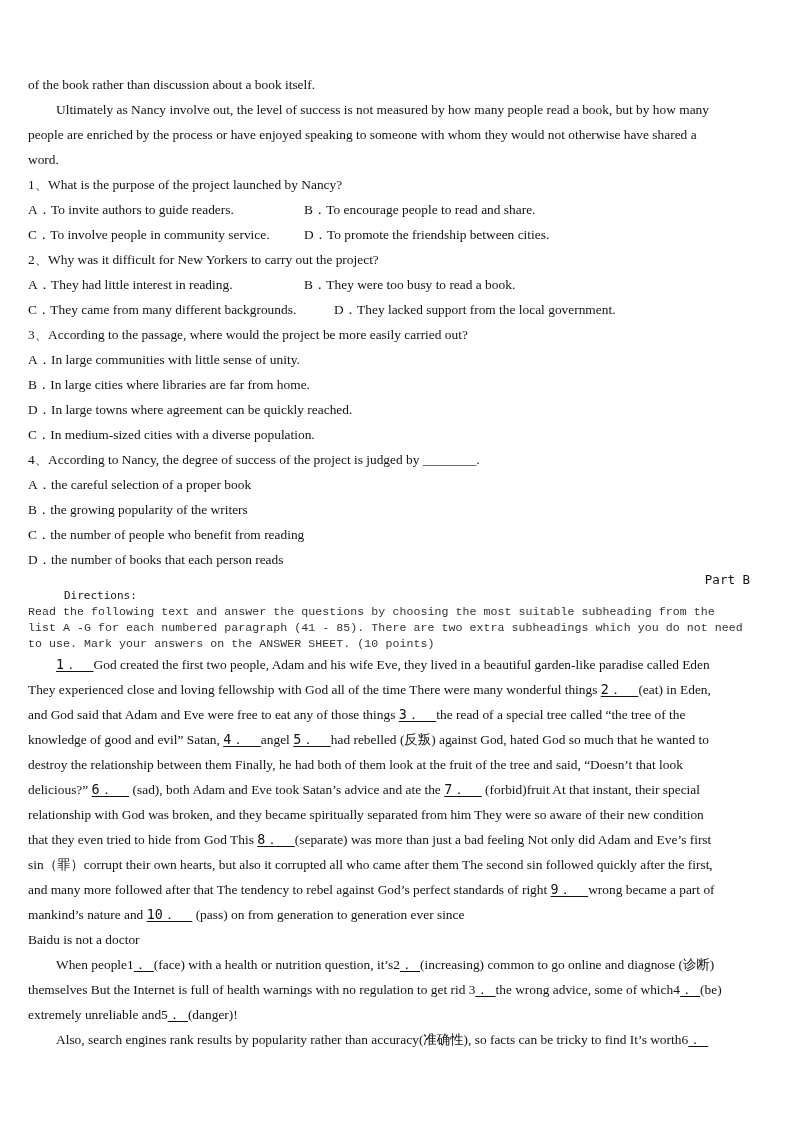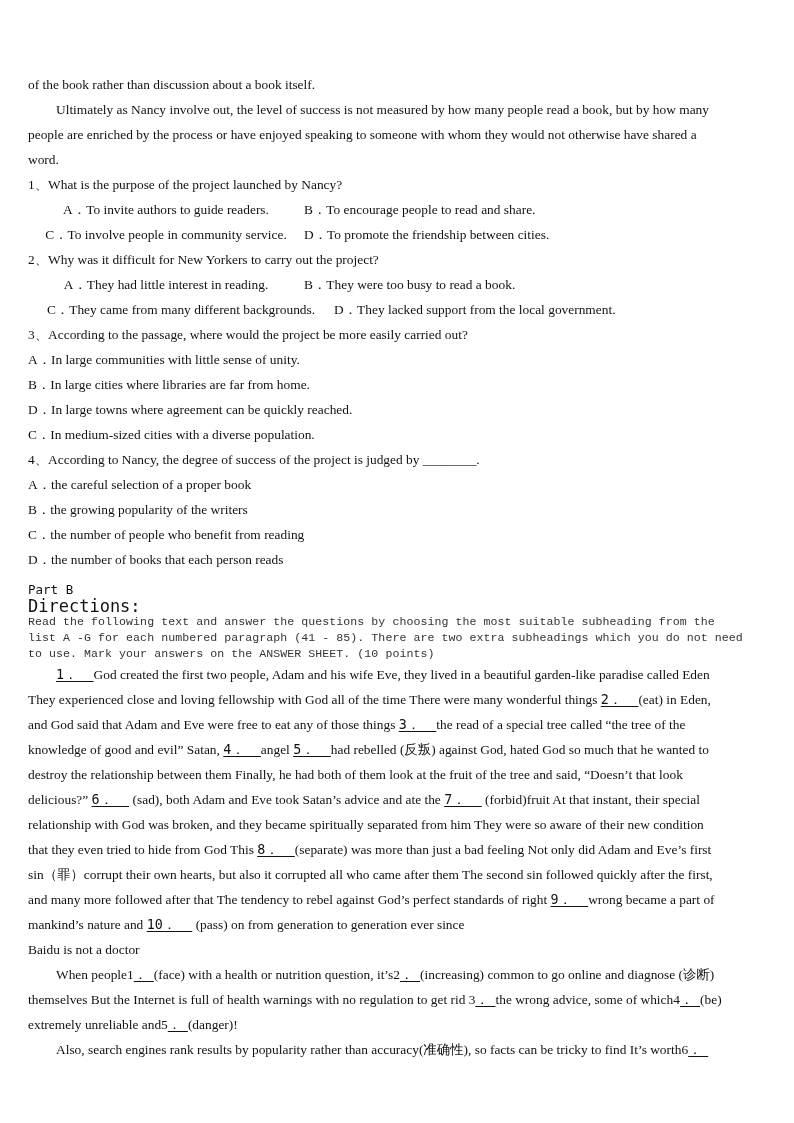--- a/index.html
+++ b/index.html
@@ -1,24 +1,24 @@
 <!DOCTYPE html>
 <html><head>
 <meta charset="utf-8">
 <style>
   html, body { margin: 0; padding: 0; background: #ffffff; }
   body { width: 794px; height: 1123px; position: relative; overflow: hidden; }
   .page { position: absolute; left: 28px; top: 72px; width: 722px; color: #111; font-family: "Liberation Serif", serif; font-size: 13.4px; }
   .line { height: 25px; line-height: 25px; white-space: nowrap; }
   .indent { padding-left: 28px; }
-  .opt-row { display: flex; text-align: center; }
+  .opt-row { display: flex; }
   .opt-col { width: 276px; }
   .mono { font-family: "DejaVu Sans Mono", "Liberation Mono", monospace; }
-  .part-b { font-size: 12.5px; line-height: 16px; height: 16px; margin-top: 10px; }
-  .directions { font-size: 17px; line-height: 16px; height: 16px; }
+  .part-b { font-size: 12.5px; line-height: 16px; height: 16px; margin-top: 0; text-align: right; }
+  .directions { font-size: 11px; line-height: 16px; height: 16px; margin-left: 36px; }
   .dir-text { font-size: 11.6px; line-height: 16px; color: #333; letter-spacing: 0.05px; font-family: Liberation Mono, monospace; }
   .dir-text .dl { height: 16px; white-space: nowrap; }
   .blank { text-decoration: underline; text-underline-offset: 2px; }
 </style>
 </head>
 <body>
 
 <div class="page">
 
   <div class="line">of the book rather than discussion about a book itself.</div>

